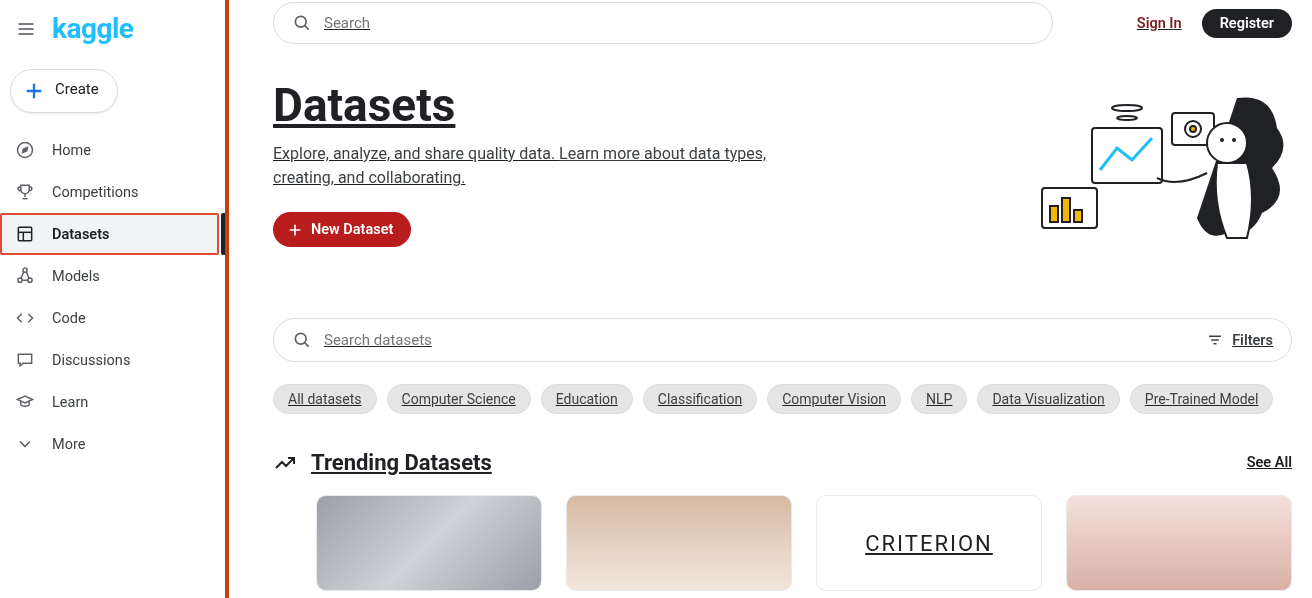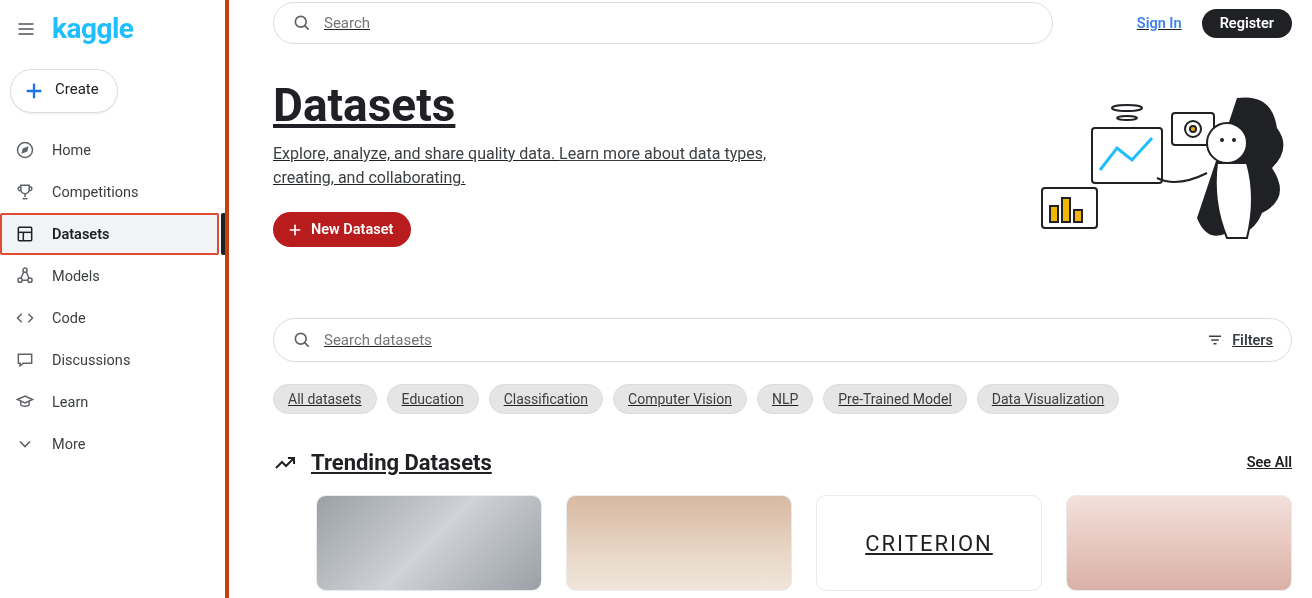--- a/index.html
+++ b/index.html
@@ -15,21 +15,21 @@
 .nav-item { display: flex; align-items: center; gap: 16px; padding: 10px 14px; font-size: 14.5px; color: #3c4043; cursor: pointer; border-radius: 0 22px 22px 0; margin-right: 6px; }
 .nav-item.active { background: #f1f3f4; font-weight: 600; color: #202124; position: relative; }
 .nav-item.active::after { content: ""; position: absolute; right: -6px; top: 0; bottom: 0; width: 4px; background: #202124; border-radius: 2px 0 0 2px; }
 .nav-item.highlighted { outline: 2px solid #e14b33; outline-offset: -2px; border-radius: 2px; }
 .nav-icon { width: 22px; height: 22px; display: flex; align-items: center; justify-content: center; color: #5f6368; }
 .main { flex: 1; display: flex; flex-direction: column; padding: 0 20px 0 44px; overflow: hidden; text-decoration: underline; }
 .topbar { display: flex; align-items: center; gap: 20px; padding: 2px 0 6px 0; }
 .search-wrap { flex: 1; max-width: 780px; border: 1px solid #dadce0; border-radius: 28px; display: flex; align-items: center; padding: 10px 18px; gap: 12px; }
 .search-wrap input { border: none; outline: none; font-size: 15px; flex: 1; color: #3c4043; background: transparent; }
 .auth { display: flex; align-items: center; gap: 20px; margin-left: auto; }
-.signin { font-size: 14.5px; font-weight: 600; color: #3b82f6; cursor: pointer; }
+.signin { font-size: 14.5px; font-weight: 600; color: #7f1d1d; cursor: pointer; }
 .register { background: #202124; color: #fff; border-radius: 22px; padding: 6px 18px; font-size: 14.5px; font-weight: 600; cursor: pointer; }
 .hero { display: flex; gap: 20px; margin-top: 28px; }
 .hero-left { flex: 1; max-width: 760px; }
 .hero-title { font-size: 46px; font-weight: 700; color: #202124; margin-bottom: 10px; }
 .hero-desc { font-size: 16px; color: #3c4043; line-height: 1.5; max-width: 520px; }
 .hero-desc a { color: #3c4043; text-decoration: underline; cursor: pointer; }
 .new-dataset { margin-top: 22px; display: inline-flex; align-items: center; gap: 8px; background: #b91c1c; color: #fff; border-radius: 22px; padding: 9px 18px 9px 14px; font-size: 14.5px; font-weight: 600; cursor: pointer; }
 .hero-illust { width: 280px; height: 200px; position: relative; }
 .search-datasets { margin-top: 40px; border: 1px solid #dadce0; border-radius: 28px; display: flex; align-items: center; padding: 11px 18px; gap: 12px; }
 .search-datasets input { border: none; outline: none; font-size: 15px; flex: 1; color: #3c4043; background: transparent; }
@@ -228,26 +228,27 @@
               <line x1="7" y1="12" x2="17" y2="12"></line>
               <line x1="10" y1="17" x2="14" y2="17"></line>
             </svg>
           </span>
         <span>Filters</span>
       </div>
     </div>
 
     <div class="chips">
       <span class="chip">All datasets</span>
+      <span class="chip">Computer Science</span>
       <span class="chip">Education</span>
       <span class="chip">Classification</span>
       <span class="chip">Computer Vision</span>
       <span class="chip">NLP</span>
+      <span class="chip">Data Visualization</span>
       <span class="chip">Pre-Trained Model</span>
-      <span class="chip">Data Visualization</span>
     </div>
 
     <div class="trending">
       <div class="trending-left">
         <span>
             <svg width="24" height="24" viewBox="0 0 24 24" fill="none" stroke="#202124" stroke-width="2">
               <polyline points="3 17 9 11 13 15 21 7"></polyline>
               <polyline points="15 7 21 7 21 13"></polyline>
             </svg>
           </span>

